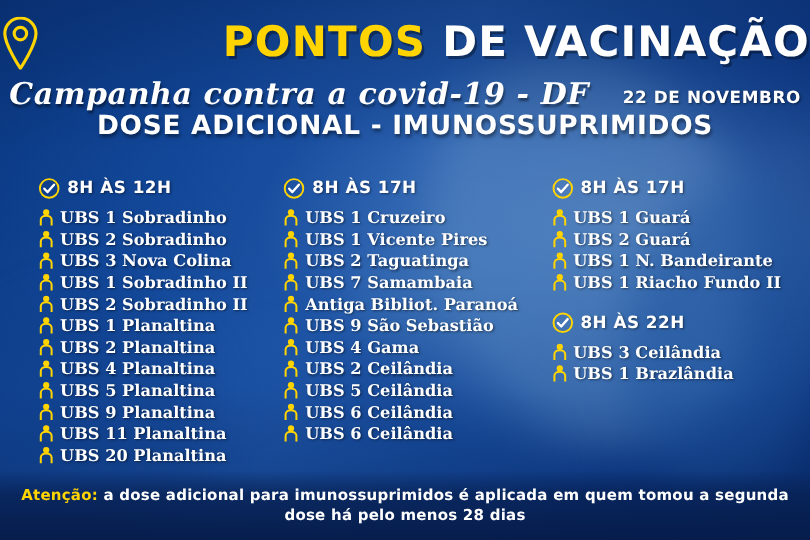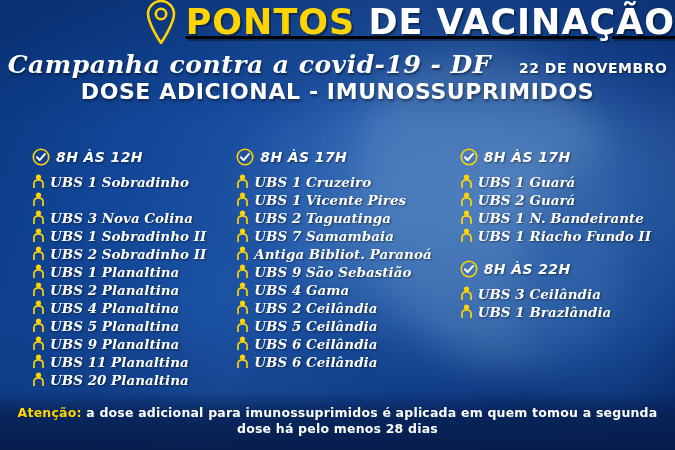--- a/index.html
+++ b/index.html
@@ -36,24 +36,23 @@
     background: linear-gradient(180deg, rgba(8,38,95,0.55) 0%, rgba(8,38,95,0.18) 28%, rgba(8,38,95,0.20) 72%, rgba(8,38,95,0.55) 100%);
     pointer-events: none;
   }
 
   .content { position: relative; z-index: 3; width: 100%; height: 100%; }
 
   
   .title-row {
     display: flex;
     align-items: center;
-    justify-content: flex-end;
+    justify-content: space-between;
     gap: 8px;
-    padding-top: 0;
-    text-decoration: underline;
+    padding-top: 14px;
   }
   .pin-icon { width: 34px; height: 44px; display: block; }
   .title {
     font-family: "DejaVu Sans", sans-serif;
     font-weight: bold;
     font-size: 35px;
     letter-spacing: 1px;
     color: #ffffff;
     text-shadow: 2px 2px 0 rgba(0,0,0,0.35);
     white-space: nowrap;
@@ -106,21 +105,20 @@
 
   
   .columns {
     position: absolute;
     top: 148px;
     left: 0;
     right: 0;
     display: flex;
     padding: 0 18px;
     box-sizing: border-box;
-    font-style: italic;
   }
   .col { flex: 1 1 0; padding-right: 6px; }
   .col-1 { padding-left: 14px; }
   .col-2 { padding-left: 10px; }
   .col-3 { padding-left: 22px; }
 
   .time-head {
     display: flex;
     align-items: center;
     gap: 6px;
@@ -231,20 +229,21 @@
                 <circle cx="6.5" cy="3" r="2.6" fill="#ffd400"></circle>
                 <path d="M2 14V9.2c0-2 2-3.4 4.5-3.4S11 7.2 11 9.2V14" fill="none" stroke="#ffd400" stroke-width="1.7"></path>
               </svg>
             <span class="ubs-label">UBS 1 Sobradinho</span>
           </li>
           <li class="ubs-item">
             <svg class="person-icon" viewBox="0 0 13 15">
                 <circle cx="6.5" cy="3" r="2.6" fill="#ffd400"></circle>
                 <path d="M2 14V9.2c0-2 2-3.4 4.5-3.4S11 7.2 11 9.2V14" fill="none" stroke="#ffd400" stroke-width="1.7"></path>
               </svg>
+            <span class="ubs-label">UBS 2 Sobradinho</span>
           </li>
           <li class="ubs-item">
             <svg class="person-icon" viewBox="0 0 13 15">
                 <circle cx="6.5" cy="3" r="2.6" fill="#ffd400"></circle>
                 <path d="M2 14V9.2c0-2 2-3.4 4.5-3.4S11 7.2 11 9.2V14" fill="none" stroke="#ffd400" stroke-width="1.7"></path>
               </svg>
             <span class="ubs-label">UBS 3 Nova Colina</span>
           </li>
           <li class="ubs-item">
             <svg class="person-icon" viewBox="0 0 13 15">

